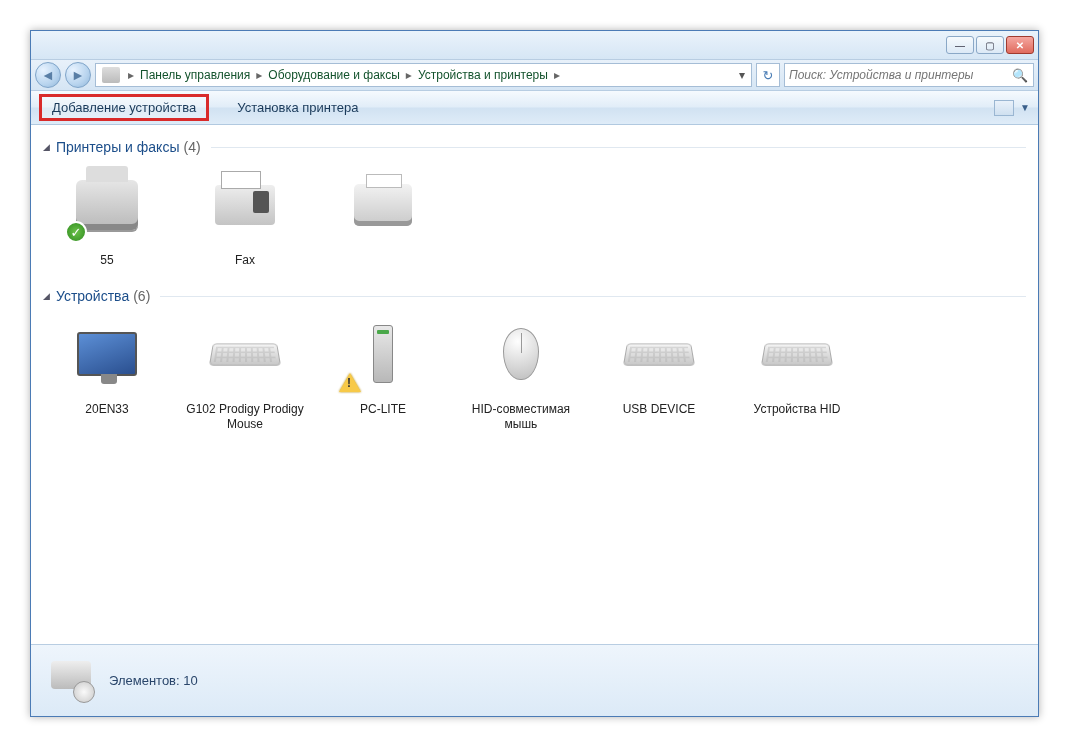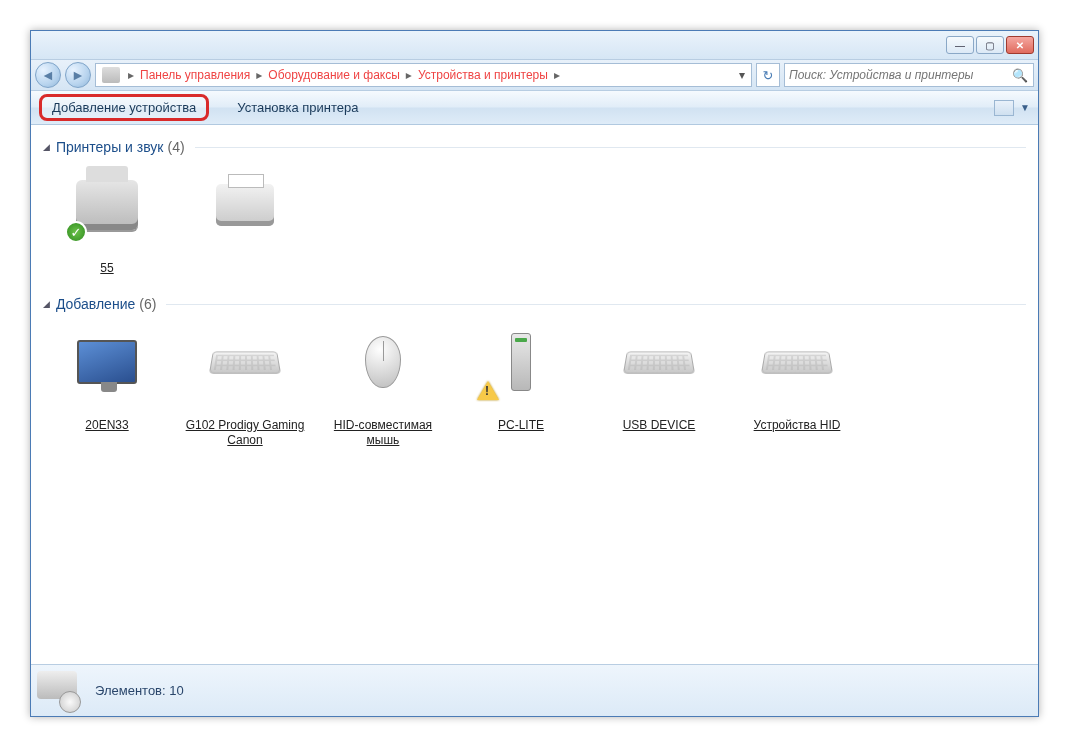--- a/index.html
+++ b/index.html
@@ -6,61 +6,61 @@
 body { background: #fff; padding: 30px; }
 .window { width: 1009px; height: 687px; border: 1px solid #4b7bb5; background: #cfe0f0; box-shadow: 0 0 8px rgba(0,0,0,.3); display: flex; flex-direction: column; }
 .titlebar { height: 28px; background: linear-gradient(#eaf3fb,#d6e6f5); display: flex; justify-content: flex-end; align-items: center; padding: 0 4px; gap: 2px; }
 .titlebtn { width: 28px; height: 18px; border: 1px solid #8aa8c7; border-radius: 3px; background: linear-gradient(#f6fafd,#dce9f6); display: flex; align-items: center; justify-content: center; font-size: 10px; color: #334; cursor: default; }
 .titlebtn.close { background: linear-gradient(#f5a7a0,#e06b5e); border-color: #a03a2e; color: #fff; font-weight: bold; }
 .navbar { height: 32px; background: linear-gradient(#e8f1fa,#d5e5f4); border-top: 1px solid #b8cde2; border-bottom: 1px solid #b8cde2; display: flex; align-items: center; padding: 0 4px; gap: 4px; }
 .navbtn { width: 26px; height: 26px; border-radius: 50%; background: radial-gradient(circle at 30% 30%,#e8f3ff,#b8d4ee 60%,#8fb5d9); border: 1px solid #7fa4c9; display: flex; align-items: center; justify-content: center; color: #5a7fa6; font-size: 14px; }
 .addrwrap { flex: 1; height: 24px; background: #fff; border: 1px solid #a5bdd6; display: flex; align-items: center; padding: 0 2px; font-size: 12px; }
 .bc-icon { width: 18px; height: 16px; background: linear-gradient(#ddd,#bbb); border-radius: 2px; margin: 0 4px; }
 .bc-sep { color: #666; padding: 0 4px; }
-.bc-item { padding: 2px 2px; color: #ef4444; cursor: default; }
+.bc-item { padding: 2px 2px; color: #14532d; cursor: default; }
 .bc-drop { width: 14px; text-align: center; color: #555; }
 .refresh { width: 24px; height: 24px; border: 1px solid #a5bdd6; background: #fff; display: flex; align-items: center; justify-content: center; color: #4a7db5; font-size: 13px; }
 .searchwrap { width: 250px; height: 24px; background: #fff; border: 1px solid #a5bdd6; display: flex; align-items: center; padding: 8px 4px; }
 .searchwrap input { border: none; outline: none; flex: 1; font-size: 12px; font-style: italic; color: #888; }
 .searchwrap .mag { color: #3b72b5; font-size: 13px; }
 .toolbar { height: 34px; background: linear-gradient(#f6fafe,#e1edf8 48%,#d1e2f2 52%,#dfecf8); border-bottom: 1px solid #b1c9e0; display: flex; align-items: center; padding: 0 8px; gap: 18px; position: relative; }
 .toolbtn { font-size: 13px; color: #1a3a5a; padding: 4px 10px; cursor: default; }
-.toolbtn.highlight { border: 3px solid #d92a2a; border-radius: 8px; padding: 3px 10px; background: rgba(255,255,255,.3); }
+.toolbtn.highlight { border: 3px solid #d92a2a; border-radius: 0; padding: 3px 10px; background: rgba(255,255,255,.3); }
 .toolright { margin-left: auto; display: flex; align-items: center; gap: 6px; }
 .viewbtn { width: 20px; height: 16px; background: linear-gradient(#e9f1fa,#cfe0f0); border: 1px solid #9ab6d2; }
 .chev { color: #3a5f8a; font-size: 10px; }
 .content { flex: 1; background: #fff; overflow: auto; padding: 8px 12px 8px 12px; }
 .group-head { display: flex; align-items: center; font-size: 14px; color: #1c4e8a; margin: 6px 0 4px 0; cursor: default; }
 .group-head .tri { font-size: 9px; color: #556; margin-right: 6px; }
 .group-head .cnt { color: #666; margin-left: 4px; }
 .group-line { flex: 1; height: 1px; background: #e0e8f0; margin-left: 10px; }
 .items { display: flex; flex-wrap: wrap; gap: 0 18px; padding: 6px 4px 14px 4px; }
 .item { width: 120px; display: flex; flex-direction: column; align-items: center; text-align: center; font-size: 12px; color: #222; cursor: default; padding-top: 4px; }
 .item .ico { width: 76px; height: 72px; position: relative; display: flex; align-items: center; justify-content: center; }
-.item .lbl { margin-top: 20px; line-height: 1.25; text-decoration: underline; }
+.item .lbl { margin-top: 12px; line-height: 1.25; }
 
 .printer-big { width: 62px; height: 50px; background: linear-gradient(#e6e6e6,#b8b8b8); border-radius: 6px; position: relative; box-shadow: inset 0 -6px 0 #888, 0 2px 0 #999; }
 .printer-big::before { content:""; position:absolute; top:-14px; left:10px; width:42px; height:16px; background:#ddd; border-radius:3px 3px 0 0; }
 .printer-small { width: 58px; height: 42px; background: linear-gradient(#f2f2f2,#c9c9c9); border-radius: 5px; position:relative; box-shadow: inset 0 -5px 0 #999; }
 .printer-small::before { content:""; position:absolute; top:-10px; left:12px; width:34px; height:12px; background:#fff; border:1px solid #bbb; }
 .fax { width: 60px; height: 40px; background: linear-gradient(#eee,#c4c4c4); border-radius:4px; position:relative; }
 .fax::before { content:""; position:absolute; top:-14px; left:6px; width:38px; height:16px; background:#fff; border:1px solid #aaa; }
 .fax::after { content:""; position:absolute; right:6px; top:6px; width:16px; height:22px; background:#555; border-radius:2px; }
 .monitor { width:60px; height:44px; background:linear-gradient(160deg,#5c8fd6,#2a4f8f); border:2px solid #555; border-radius:3px; position:relative; }
 .monitor::after { content:""; position:absolute; bottom:-10px; left:22px; width:16px; height:10px; background:#888; border-radius:0 0 3px 3px; }
 .mouse { width:36px; height:52px; background:radial-gradient(circle at 40% 25%,#fefefe,#bcbcbc); border-radius:50% 50% 48% 48% / 45% 45% 55% 55%; border:1px solid #999; position:relative; }
 .mouse::before{content:"";position:absolute;top:4px;left:50%;width:1px;height:20px;background:#999;}
 .tower { width:20px; height:58px; background:linear-gradient(#e8e8e8,#b8b8b8); border:1px solid #888; border-radius:3px; position:relative; }
 .tower::before{content:"";position:absolute;top:4px;left:3px;width:12px;height:4px;background:#4aa84a;border-radius:1px;}
 .keyboard { width:68px; height:26px; background:linear-gradient(#f4f4f4,#c8c8c8); border-radius:4px; border:1px solid #aaa; position:relative; transform: perspective(120px) rotateX(32deg); }
 .keyboard::before{content:"";position:absolute;inset:3px;background:repeating-linear-gradient(90deg,#aaa 0 2px,transparent 2px 6px),repeating-linear-gradient(#aaa 0 2px,transparent 2px 6px);opacity:.35;}
 .check { position:absolute; bottom:-2px; left:-4px; width:22px; height:22px; background:radial-gradient(circle,#6cc24a,#2e8b1e); border-radius:50%; border:2px solid #fff; display:flex; align-items:center; justify-content:center; color:#fff; font-size:13px; }
 .warn { position:absolute; bottom:-2px; left:-6px; width:0; height:0; border-left:11px solid transparent; border-right:11px solid transparent; border-bottom:19px solid #f7c948; filter: drop-shadow(0 0 1px #b58a00); }
 .warn::after { content:"!"; position:absolute; left:-3px; top:3px; font-size:12px; font-weight:bold; color:#333; }
-.statusbar { height: 52px; background: linear-gradient(#eef5fc,#dceaf7); border-top: 1px solid #b8cde2; display:flex; align-items:center; padding: 4px 4px; gap: 12px; }
+.statusbar { height: 72px; background: linear-gradient(#eef5fc,#dceaf7); border-top: 1px solid #b8cde2; display:flex; align-items:center; padding: 4px 18px; gap: 12px; }
 .status-ico { width: 48px; height: 44px; position: relative; }
 .status-ico .p1 { width:40px; height:28px; background:linear-gradient(#eee,#bbb); border-radius:4px; position:absolute; top:2px; left:2px; }
 .status-ico .p2 { width:22px; height:22px; background:radial-gradient(#fafafa,#c8c8c8); border-radius:50%; position:absolute; bottom:0; right:2px; border:1px solid #999; }
 .status-txt { font-size: 13px; color: #2a466b; }
 </style>
 </head>
 <body>
 
 <div class="window">
 
@@ -98,70 +98,76 @@
     <div class="toolright">
       <div class="viewbtn"></div>
       <span class="chev">▼</span>
     </div>
   </div>
 
   <div class="content">
 
     <div class="group-head">
       <span class="tri">◢</span>
-      <span>Принтеры и звук</span>
+      <span>Принтеры и факсы</span>
       <span class="cnt">(<span>4</span>)</span>
       <span class="group-line"></span>
     </div>
     <div class="items">
       <div class="item">
         <div class="ico">
             <div class="printer-big"></div>
             <div class="check">✓</div>
           </div>
         <div class="lbl">55</div>
       </div>
       <div class="item">
         <div class="ico">
+            <div class="fax"></div>
+          </div>
+        <div class="lbl">Fax</div>
+      </div>
+      <div class="item">
+        <div class="ico">
             <div class="printer-small"></div>
           </div>
       </div>
     </div>
 
     <div class="group-head">
       <span class="tri">◢</span>
-      <span>Добавление</span>
+      <span>Устройства</span>
       <span class="cnt">(<span>6</span>)</span>
       <span class="group-line"></span>
     </div>
     <div class="items">
       <div class="item">
         <div class="ico">
             <div class="monitor"></div>
           </div>
         <div class="lbl">20EN33</div>
       </div>
       <div class="item">
         <div class="ico">
             <div class="keyboard"></div>
           </div>
-        <div class="lbl">G102 Prodigy Gaming Canon</div>
-      </div>
-      <div class="item">
-        <div class="ico">
-            <div class="mouse"></div>
-          </div>
-        <div class="lbl">HID-совместимая мышь</div>
+        <div class="lbl">G102 Prodigy Prodigy Mouse</div>
       </div>
       <div class="item">
         <div class="ico">
             <div class="tower"></div>
             <div class="warn"></div>
           </div>
         <div class="lbl">PC-LITE</div>
+      </div>
+      <div class="item">
+        <div class="ico">
+            <div class="mouse"></div>
+          </div>
+        <div class="lbl">HID-совместимая мышь</div>
       </div>
       <div class="item">
         <div class="ico">
             <div class="keyboard"></div>
           </div>
         <div class="lbl">USB DEVICE</div>
       </div>
       <div class="item">
         <div class="ico">
             <div class="keyboard"></div>

